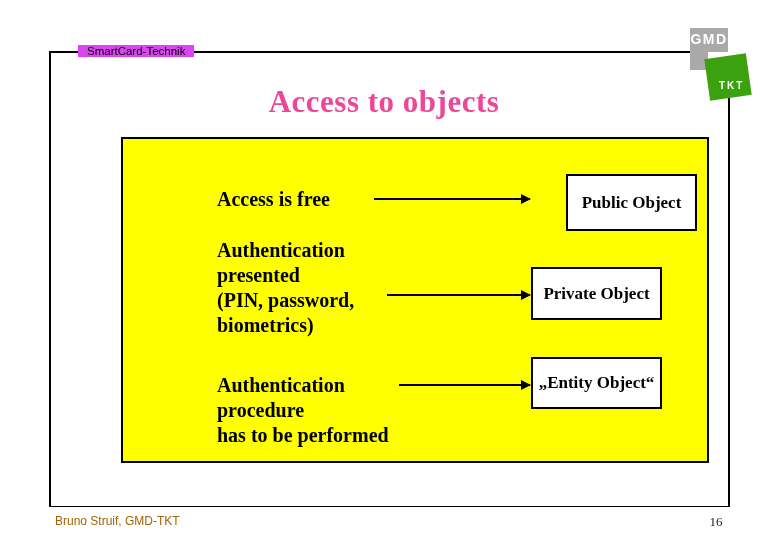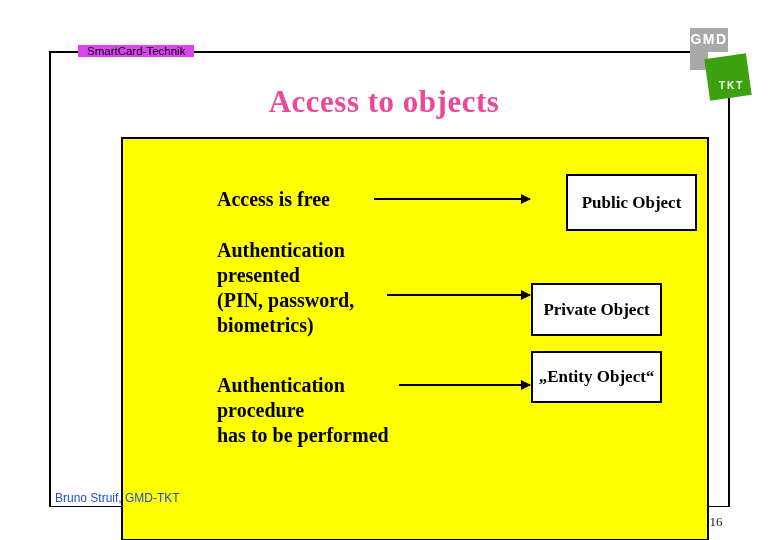--- a/index.html
+++ b/index.html
@@ -77,21 +77,21 @@
     font-family: "Liberation Serif", serif;
     font-weight: bold;
     font-size: 31px;
     color: #cc1535;
     letter-spacing: 0.5px;
   }
   
   .diagram-panel {
     position: absolute;
     left: 121px; top: 137px;
-    width: 588px; height: 404px;
+    width: 588px; height: 326px;
     background: #ffff00;
     border: 2px solid #000;
   }
   .row-label {
     position: absolute;
     left: 94px;
     font-family: "Liberation Serif", serif;
     font-weight: bold;
     font-size: 20px;
     line-height: 25px;
@@ -128,29 +128,29 @@
     display: flex;
     align-items: center;
     justify-content: center;
     font-family: "Liberation Serif", serif;
     font-weight: bold;
     font-size: 17px;
     color: #000;
     white-space: nowrap;
   }
   .target-box-1 { top: 35px;  height: 57px; margin-left: 35px; }
-  .target-box-2 { top: 144px; height: 53px; }
-  .target-box-3 { top: 212px; height: 52px; }
+  .target-box-2 { top: 128px; height: 53px; }
+  .target-box-3 { top: 218px; height: 52px; }
   
   .footer-author {
     position: absolute;
-    left: 55px; top: 491px;
+    left: 55px; top: 514px;
     font-family: "Liberation Sans", sans-serif;
     font-size: 12px;
-    color: #1d4ed8;
+    color: #a16207;
   }
   .page-number {
     position: absolute;
     left: 703px; top: 514px;
     width: 26px;
     text-align: center;
     font-family: "Liberation Serif", serif;
     font-size: 13px;
     color: #1a1a1a;
   }

